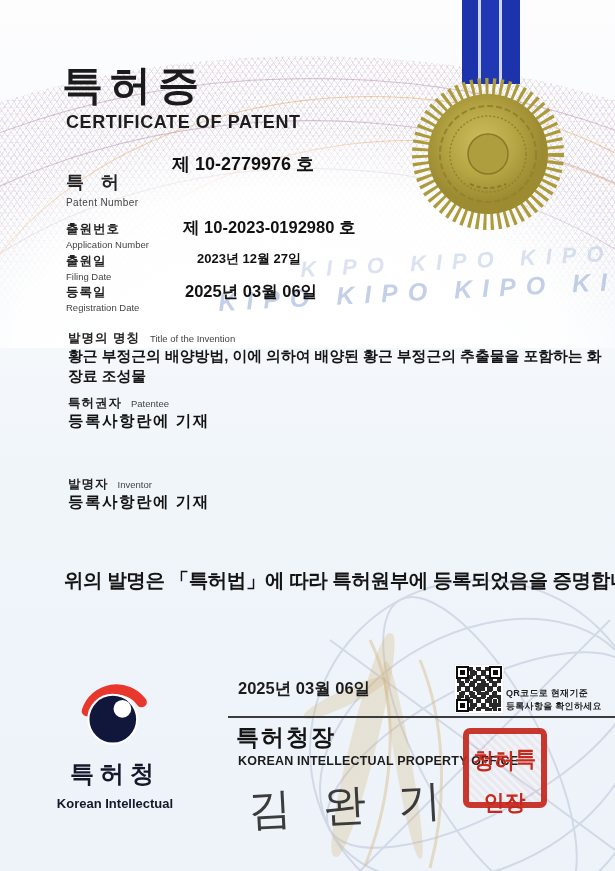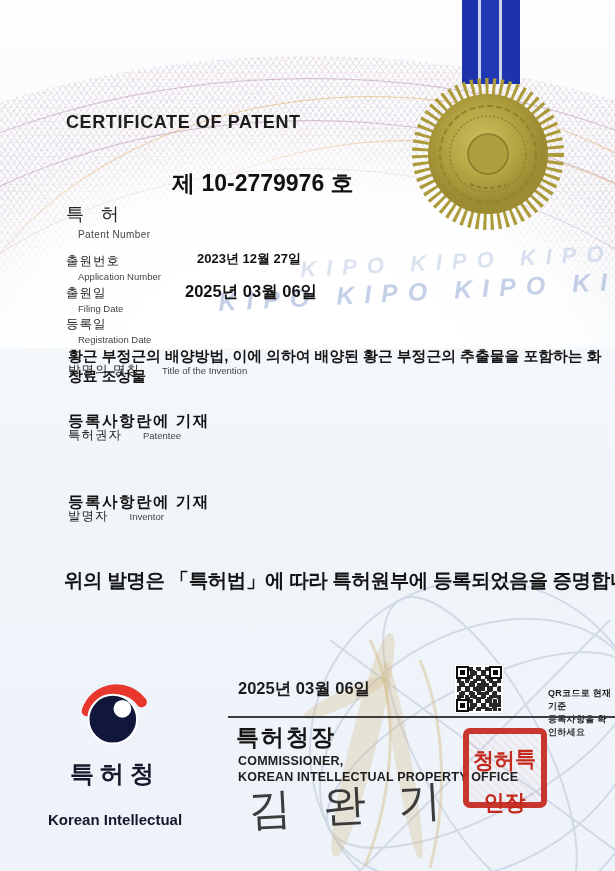--- a/index.html
+++ b/index.html
@@ -42,28 +42,28 @@
       #1c33ac 0 16px,#cdd6ee 16px 19px,
       #2038b4 19px 37px,#cdd6ee 37px 40px,
       #1c33ac 40px 58px);}
   .medal{position:absolute;left:408px;top:74px;width:160px;height:160px;}
 
   
   .abs{position:absolute;}
   .t-ko-title{left:62px;top:58px;font-size:41px;font-weight:800;letter-spacing:7px;color:#1b1b1b;}
   .t-en-title{left:66px;top:112px;font-size:18px;font-weight:700;letter-spacing:.6px;color:#1d1d1d;}
 
-  .lab-ko{font-size:12.5px;font-weight:400;color:#222;letter-spacing:1px;margin-top:32px;}
-  .lab-en{font-size:9.5px;color:#444;margin-top:1px;margin-left:12px;}
+  .lab-ko{font-size:12.5px;font-weight:700;color:#222;letter-spacing:1px;}
+  .lab-en{font-size:9.5px;color:#444;margin-top:1px;}
   .val{font-weight:700;color:#111;}
 
   .patent-label{left:66px;top:170px;}
   .patent-label .lab-ko{font-size:18px;letter-spacing:6px;}
   .patent-label .lab-en{font-size:10px;margin-top:3px;letter-spacing:.4px;}
-  .patent-value{left:172px;top:168px;font-size:23px;}
+  .patent-value{left:172px;top:152px;font-size:18px;}
 
   .f-row .lab-ko{font-size:12.5px;}
   .fl0{left:66px;top:221px;} .fv0{left:183px;top:217px;font-size:16.5px;}
   .fl1{left:66px;top:253px;} .fv1{left:197px;top:250px;font-size:13px;}
   .fl2{left:66px;top:284px;} .fv2{left:185px;top:281px;font-size:16.5px;}
 
   .inv-label{left:68px;top:330px;display:flex;align-items:baseline;gap:10px;}
   .inv-title{left:68px;top:347px;width:534px;font-size:14.8px;font-weight:700;color:#151515;line-height:1.35;}
 
   .pat-label{left:68px;top:395px;display:flex;align-items:baseline;gap:9px;}
@@ -78,41 +78,41 @@
 
   .qr{position:absolute;left:454px;top:664px;width:48px;height:48px;background:#fff;border:1px solid #eee;}
   .qr-noise{position:absolute;inset:2px;
     background:
       conic-gradient(#111 25%,transparent 0 50%,#111 0 75%,transparent 0) 0 0/8px 8px,
       conic-gradient(transparent 25%,#111 0 50%,transparent 0 75%,#111 0) 2px 3px/11px 11px;
     opacity:.9;}
   .finder{position:absolute;width:9px;height:9px;border:2.5px solid #0c0c0c;background:#fff;}
   .finder::after{content:"";position:absolute;inset:2px;background:#0c0c0c;}
   .finder.tl{left:1px;top:1px;} .finder.tr{right:1px;top:1px;} .finder.bl{left:1px;bottom:1px;}
-  .qr-caption{left:506px;top:687px;font-size:9px;font-weight:700;color:#1f1f1f;line-height:1.45;letter-spacing:.3px;margin-left:42px;}
+  .qr-caption{left:506px;top:687px;font-size:9px;font-weight:700;color:#1f1f1f;line-height:1.45;letter-spacing:.3px;}
 
   .divider{left:228px;top:716px;width:387px;height:1.6px;background:#3c3c3c;}
 
   .comm-ko{left:236px;top:722px;font-size:23px;font-weight:800;letter-spacing:2px;color:#141414;text-align:right;}
   .comm-en{left:238px;top:753px;font-size:12.5px;font-weight:700;color:#1c1c1c;line-height:1.3;letter-spacing:.2px;}
 
   .signature{left:248px;top:776px;font-family:"DejaVu Serif",serif;font-size:43px;font-weight:400;
     color:#232323;letter-spacing:32px;transform:rotate(-3deg);opacity:.88;white-space:nowrap;}
 
   .seal{position:absolute;left:463px;top:728px;width:84px;height:80px;}
   .seal-box{position:absolute;inset:0;border:6px solid #c5281c;border-radius:7px;opacity:.92;
     background:repeating-linear-gradient(45deg,rgba(197,40,28,.06) 0 3px,transparent 3px 6px);}
   .seal-text{position:absolute;inset:7px 9px;display:flex;justify-content:space-between;align-items:center;
     writing-mode:vertical-rl;font-size:21px;font-weight:900;color:#c5281c;line-height:1;
     letter-spacing:4px;transform:scaleY(1.05);}
 
   .logo{position:absolute;left:40px;top:676px;width:150px;text-align:center;}
   .logo-mark{display:block;margin:0 auto;}
   .logo-ko{margin-top:6px;font-size:24px;font-weight:800;letter-spacing:6px;color:#17172b;}
-  .logo-en{margin-top:20px;font-size:15px;font-weight:700;color:#17172b;line-height:1.3;}
+  .logo-en{margin-top:6px;font-size:13px;font-weight:700;color:#17172b;line-height:1.3;}
 </style>
 </head>
 <body>
 
 <div class="page">
 
   <div class="deco-top">
     <div class="hatch-ellipse"></div>
     <div class="arc a1"></div>
     <div class="arc a2"></div>
@@ -154,32 +154,34 @@
       </radialGradient>
     </defs>
     <circle cx="80" cy="80" r="66" fill="none" stroke="#ac9b3a" stroke-width="20" stroke-dasharray="3 4"></circle>
     <circle cx="80" cy="80" r="60" fill="url(#gold)"></circle>
     <circle cx="80" cy="80" r="48" fill="none" stroke="#93822e" stroke-width="2" stroke-dasharray="6 3"></circle>
     <circle cx="80" cy="80" r="38" fill="none" stroke="#93822e" stroke-width="1.5" stroke-dasharray="2 2"></circle>
     <circle cx="80" cy="80" r="20" fill="#af9e3d" stroke="#8a7a29" stroke-width="1.5"></circle>
     <path d="M62 110 q18 8 36 0" fill="none" stroke="#8a7a29" stroke-width="2" stroke-dasharray="4 3"></path>
   </svg>
 
+  <div class="abs t-ko-title">특허증</div>
   <div class="abs t-en-title">CERTIFICATE OF PATENT</div>
 
   <div class="abs patent-label">
     <div class="lab-ko">특 허</div>
     <div class="lab-en">Patent Number</div>
   </div>
   <div class="abs patent-value val">제 10-2779976 호</div>
 
   <div class="abs f-row fl0">
     <div class="lab-ko">출원번호</div>
     <div class="lab-en">Application Number</div>
   </div>
+  <div class="abs val fv0">제 10-2023-0192980 호</div>
 
   <div class="abs f-row fl1">
     <div class="lab-ko">출원일</div>
     <div class="lab-en">Filing Date</div>
   </div>
   <div class="abs val fv1">2023년 12월 27일</div>
 
   <div class="abs f-row fl2">
     <div class="lab-ko">등록일</div>
     <div class="lab-en">Registration Date</div>
@@ -216,21 +218,20 @@
   </div>
   <div class="abs qr-caption">
     <div>QR코드로 현재기준</div>
     <div>등록사항을 확인하세요</div>
   </div>
 
   <div class="abs divider"></div>
 
   <div class="abs comm-ko">특허청장</div>
   <div class="abs comm-en">
-    <div>COMMISSIONER,</div>
     <div>KOREAN INTELLECTUAL PROPERTY OFFICE</div>
   </div>
 
   <div class="abs signature">김완기</div>
 
   <div class="seal">
     <div class="seal-box"></div>
     <div class="seal-text">
       <span>특허청</span>
       <span>장인</span>

